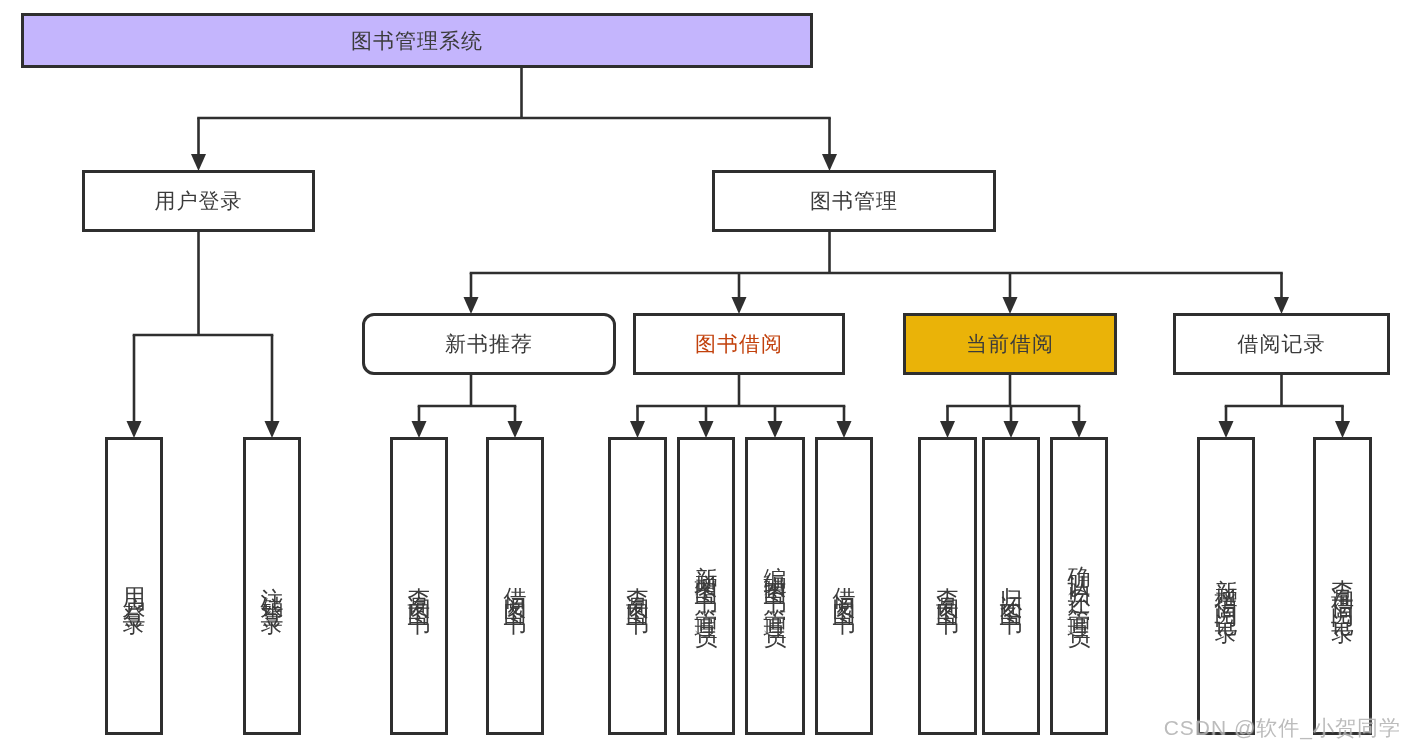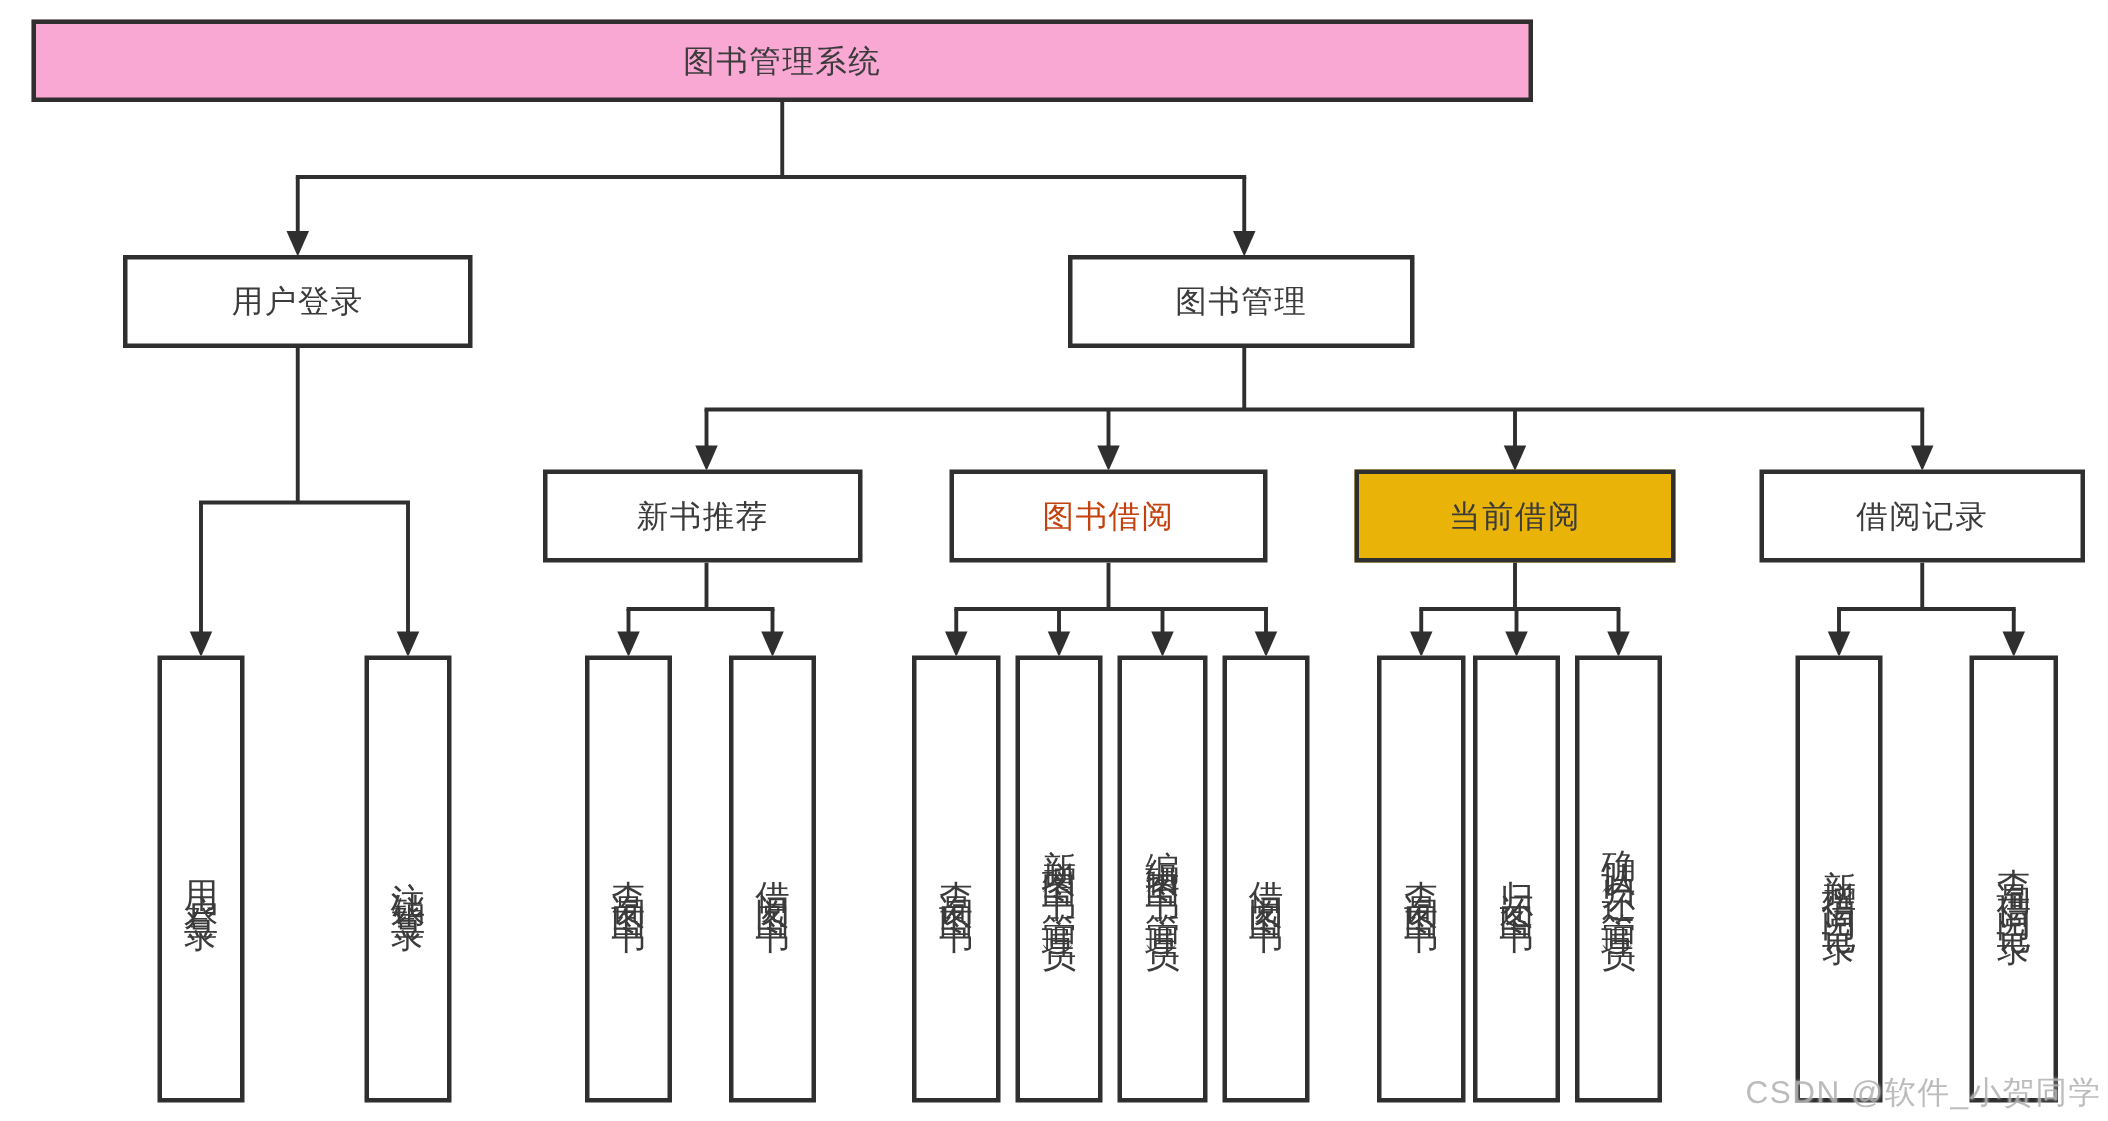--- a/index.html
+++ b/index.html
@@ -113,30 +113,30 @@
       <line x1="1079" y1="406" x2="1079" y2="425" stroke="#2f2f2f" stroke-width="2.6"></line>
       <polygon points="1071.5,421 1086.5,421 1079,438" fill="#2f2f2f"></polygon>
       <line x1="1281.5" y1="375" x2="1281.5" y2="406" stroke="#2f2f2f" stroke-width="2.6"></line>
       <line x1="1224.7" y1="406" x2="1343.8" y2="406" stroke="#2f2f2f" stroke-width="2.6"></line>
       <line x1="1226" y1="406" x2="1226" y2="425" stroke="#2f2f2f" stroke-width="2.6"></line>
       <polygon points="1218.5,421 1233.5,421 1226,438" fill="#2f2f2f"></polygon>
       <line x1="1342.5" y1="406" x2="1342.5" y2="425" stroke="#2f2f2f" stroke-width="2.6"></line>
       <polygon points="1335,421 1350,421 1342.5,438" fill="#2f2f2f"></polygon>
     </svg>
   <div class="watermark" style="color: rgb(179, 179, 179);">CSDN @软件_小贺同学</div>
-<div class="node h" style="left: 21px; top: 13px; width: 1001px; height: 55px; border-color: rgb(47, 47, 47); background: #f9a8d4;">
+<div class="node h" style="left: 21px; top: 13px; width: 792px; height: 55px; border-color: rgb(47, 47, 47); background: #c4b5fd;">
       <span class="label" style="color: rgb(59, 59, 59);">图书管理系统</span>
     </div>
     <div class="node h" style="left: 82px; top: 170px; width: 233px; height: 62px; border-color: rgb(47, 47, 47); background: rgb(255, 255, 255);">
       <span class="label" style="color: rgb(59, 59, 59);">用户登录</span>
     </div>
-    <div class="node h" style="left: 712px; top: 170px; width: 231px; height: 62px; border-color: rgb(47, 47, 47); background: rgb(255, 255, 255);">
+    <div class="node h" style="left: 712px; top: 170px; width: 284px; height: 62px; border-color: rgb(47, 47, 47); background: rgb(255, 255, 255);">
       <span class="label" style="color: rgb(59, 59, 59);">图书管理</span>
     </div>
-    <div class="node h" style="left: 362px; top: 313px; width: 213px; height: 62px; border-color: rgb(47, 47, 47); background: rgb(255, 255, 255);">
+    <div class="node h" style="left: 362px; top: 313px; width: 254px; height: 62px; border-color: rgb(47, 47, 47); background: rgb(255, 255, 255); border-radius: 12px;">
       <span class="label" style="color: rgb(59, 59, 59);">新书推荐</span>
     </div>
     <div class="node h" style="left: 633px; top: 313px; width: 212px; height: 62px; border-color: rgb(47, 47, 47); background: rgb(255, 255, 255);">
       <span class="label" style="color: #c2410c;">图书借阅</span>
     </div>
     <div class="node h" style="left: 903px; top: 313px; width: 214px; height: 62px; border-color: rgb(47, 47, 47); background: #eab308;">
       <span class="label" style="color: rgb(59, 59, 59);">当前借阅</span>
     </div>
     <div class="node h" style="left: 1173px; top: 313px; width: 217px; height: 62px; border-color: rgb(47, 47, 47); background: rgb(255, 255, 255);">
       <span class="label" style="color: rgb(59, 59, 59);">借阅记录</span>

